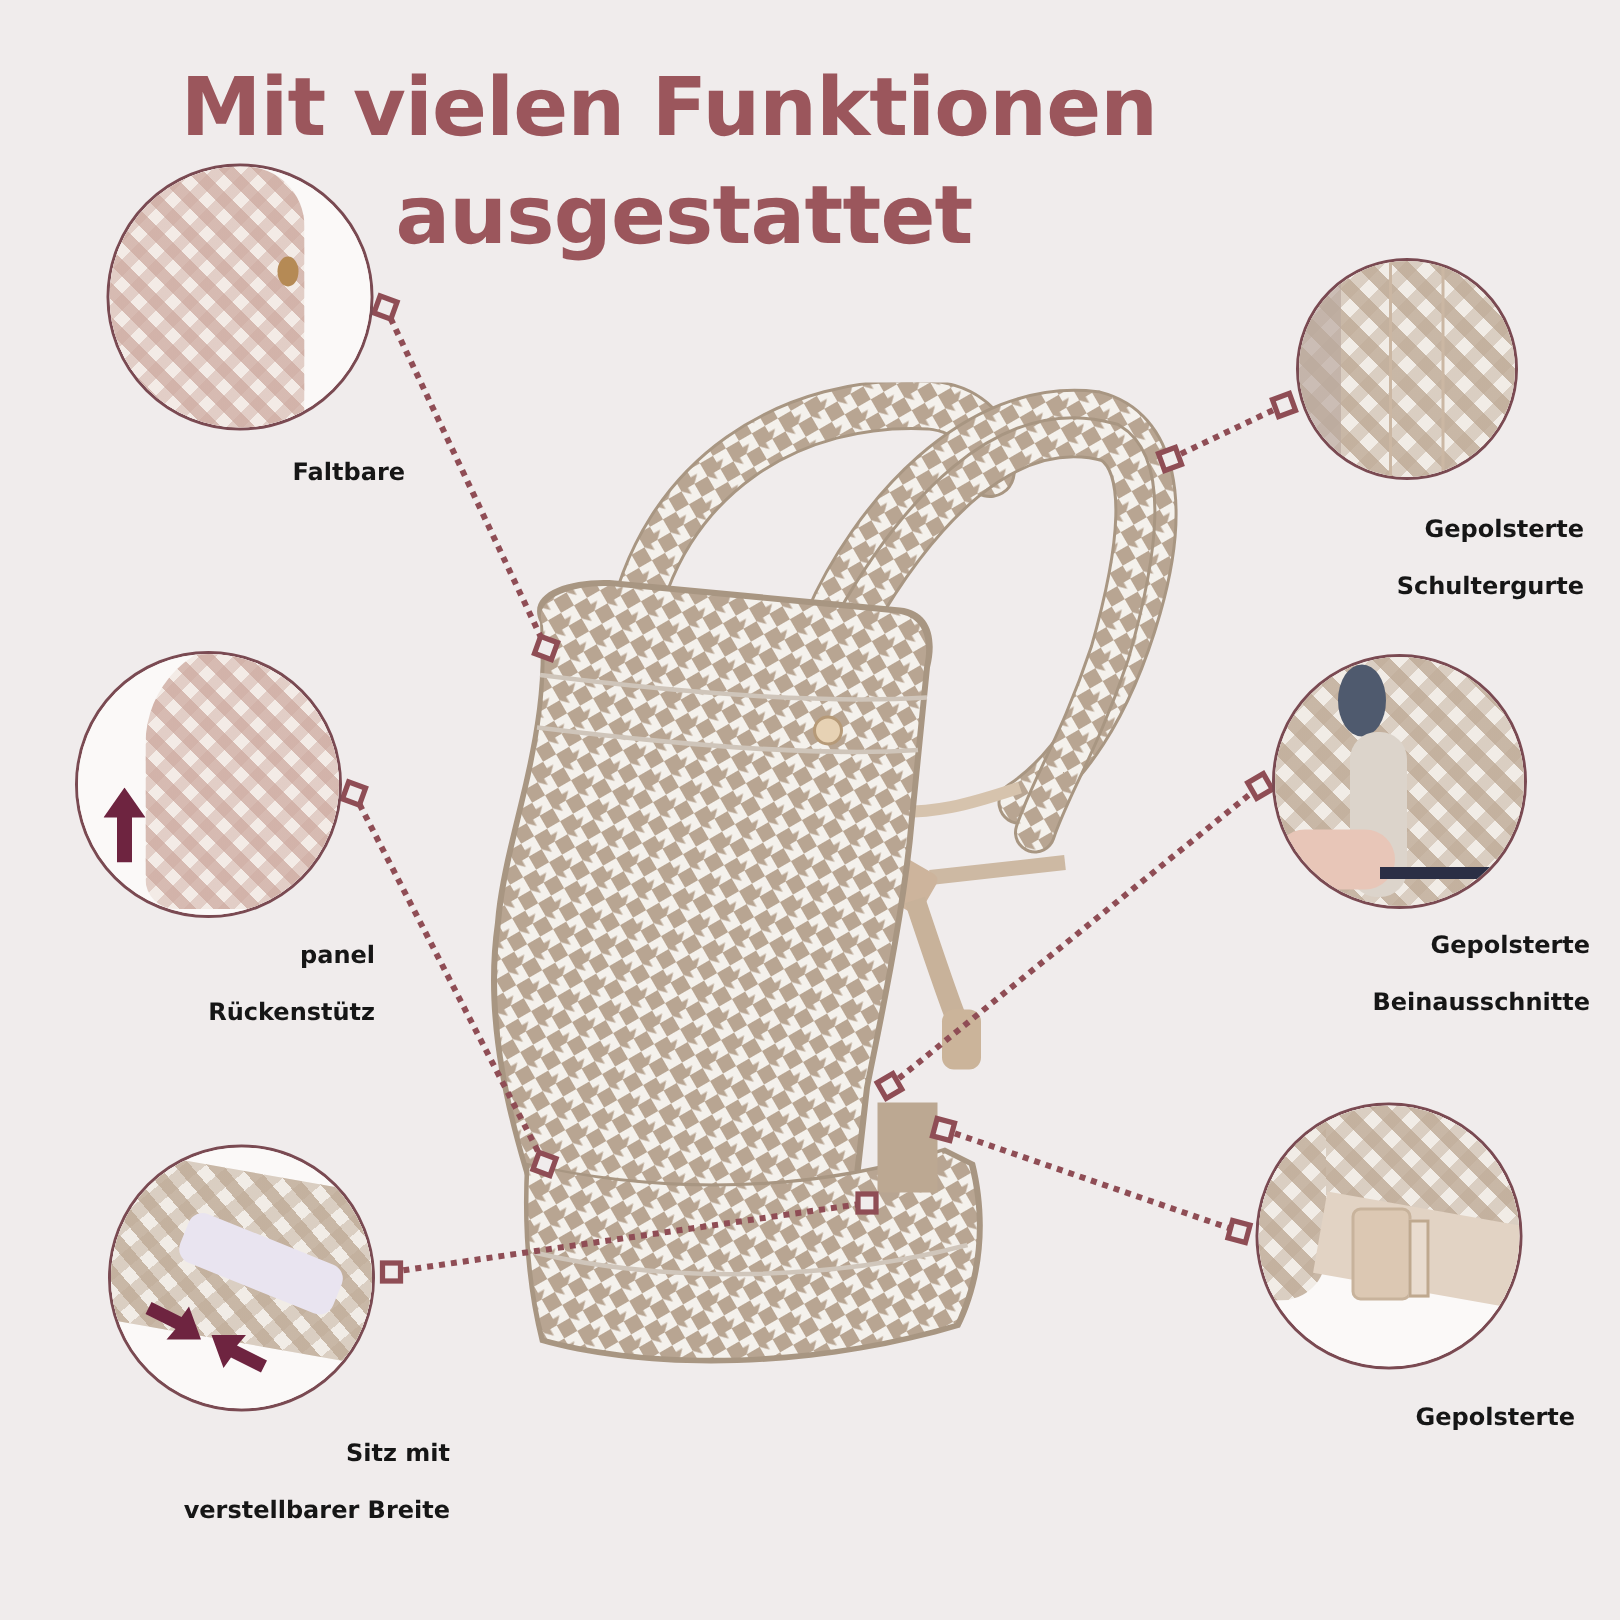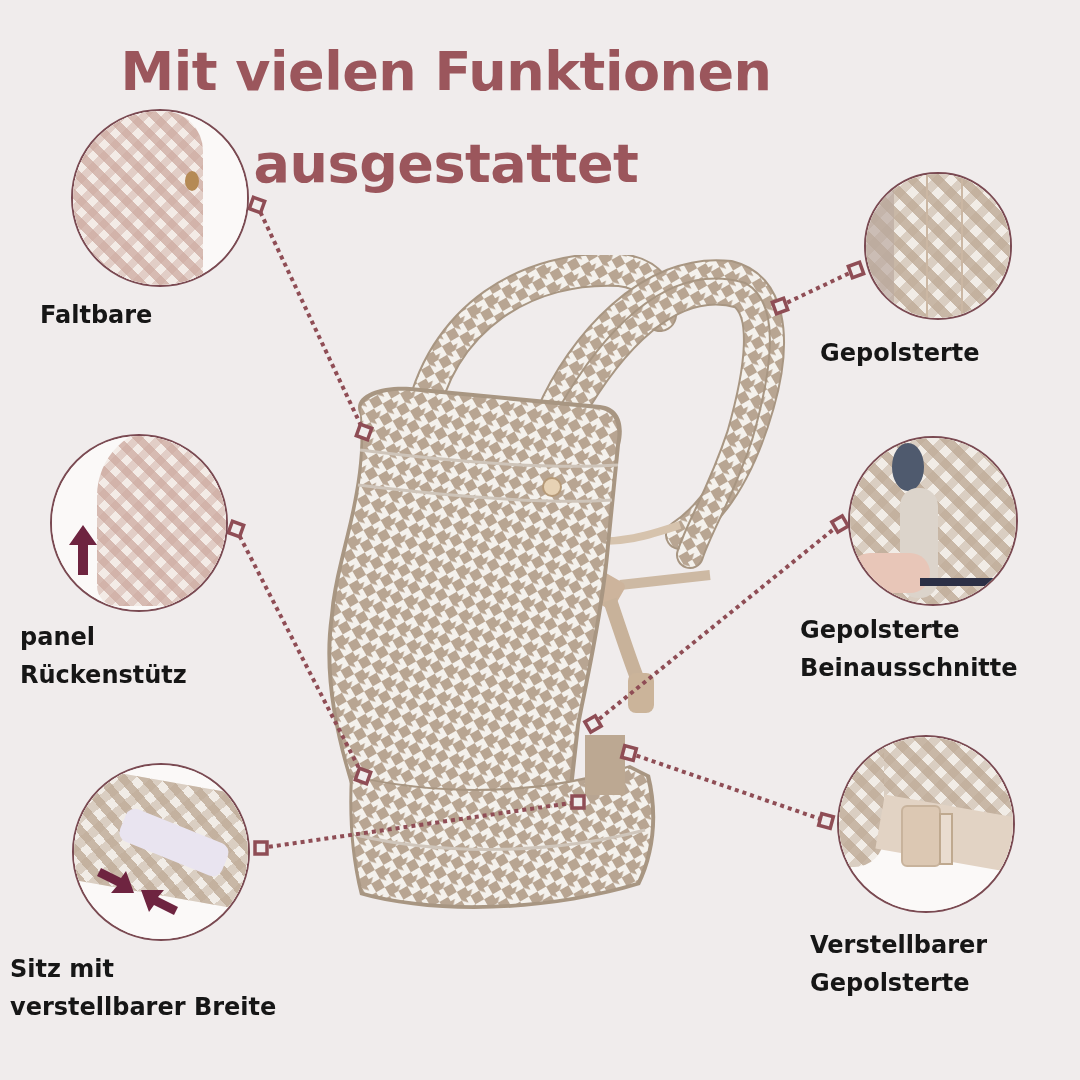--- a/index.html
+++ b/index.html
@@ -14,21 +14,21 @@
       left: 0; width: 892px;
       text-align: center;
       color: #9b565c;
       font-family: "DejaVu Sans", sans-serif;
       font-weight: bold;
       font-size: 54px;
       line-height: 80px;
       letter-spacing: -0.5px;
     }
     .title.l1 { top: 32px; }
-    .title.l2 { top: 124px; }
+    .title.l2 { top: 104px; margin-left: 10px; }
 
     .circle {
       position: absolute;
       border-radius: 50%;
       border: 2.5px solid #7a4a52;
       overflow: hidden;
       background: #f6f1ee;
     }
     .hound {
       position: absolute; inset: 0;
@@ -40,24 +40,24 @@
     .hound.beige {
       background-color: #f1ece6;
       background-image:
         repeating-linear-gradient(45deg, rgba(190,170,150,0.8) 0 9px, transparent 9px 18px),
         repeating-linear-gradient(-45deg, rgba(190,170,150,0.45) 0 9px, transparent 9px 18px);
     }
     .white-area { position: absolute; background: #fbf9f8; }
 
     .label {
       position: absolute;
-      text-align: left;
+      text-align: right;
       color: #161616;
       font-weight: bold;
-      font-size: 24px;
+      font-size: 16px;
       line-height: 38px;
       white-space: nowrap;
     }
 
     svg.lines { position: absolute; left: 0; top: 0; }
 
     
     .product { position: absolute; }
   </style>
 </head>
@@ -166,20 +166,21 @@
 </div>
 
 <div class="circle" style="left:864px;top:172px;width:148px;height:148px;">
   <div class="hound beige" style="inset:0;"></div>
   <div style="position:absolute;left:0;top:0;width:28px;height:148px;background:#bba99f;opacity:0.7;"></div>
   <div style="position:absolute;left:60px;top:0;width:2px;height:148px;background:#cbb7a3;"></div>
   <div style="position:absolute;left:95px;top:0;width:2px;height:148px;background:#cbb7a3;"></div>
 </div>
 <div class="label" style="left:820px;top:334px;width:236px;">
   <div>Gepolsterte</div>
+  <div>Schultergurte</div>
 </div>
 
 <div class="circle" style="left:848px;top:436px;width:170px;height:170px;">
   <div class="hound beige" style="inset:0;"></div>
   <div style="position:absolute;left:42px;top:5px;width:32px;height:48px;border-radius:50%;background:#4f5a6e;"></div>
   <div style="position:absolute;left:50px;top:50px;width:38px;height:110px;border-radius:18px;background:#dcd4cb;"></div>
   <div style="position:absolute;left:0;top:115px;width:80px;height:40px;border-radius:20px;background:#e8c6b8;"></div>
   <div style="position:absolute;left:70px;top:140px;width:110px;height:8px;background:#2b2f45;"></div>
 </div>
 <div class="label" style="left:800px;top:611px;width:260px;">
@@ -189,15 +190,14 @@
 
 <div class="circle" style="left:837px;top:735px;width:178px;height:178px;">
   <div class="white-area" style="inset:0;"></div>
   <div class="hound beige" style="left:0;top:0;width:178px;height:80px;"></div>
   <div class="hound beige" style="left:0;top:0;width:45px;height:130px;border-radius:0 0 30px 0;"></div>
   <div style="position:absolute;left:40px;top:70px;width:150px;height:55px;background:#e2d3c4;transform:rotate(10deg);"></div>
   <div style="position:absolute;left:62px;top:68px;width:40px;height:62px;border-radius:6px;background:#dcc8b3;border:2px solid #c8b39c;"></div>
   <div style="position:absolute;left:100px;top:76px;width:14px;height:52px;background:#e9dccf;border:2px solid #bfa98f;"></div>
 </div>
 <div class="label" style="left:810px;top:926px;width:240px;">
-  <div>Verstellbarer</div>
   <div>Gepolsterte</div>
 </div>
 
 </body></html>

